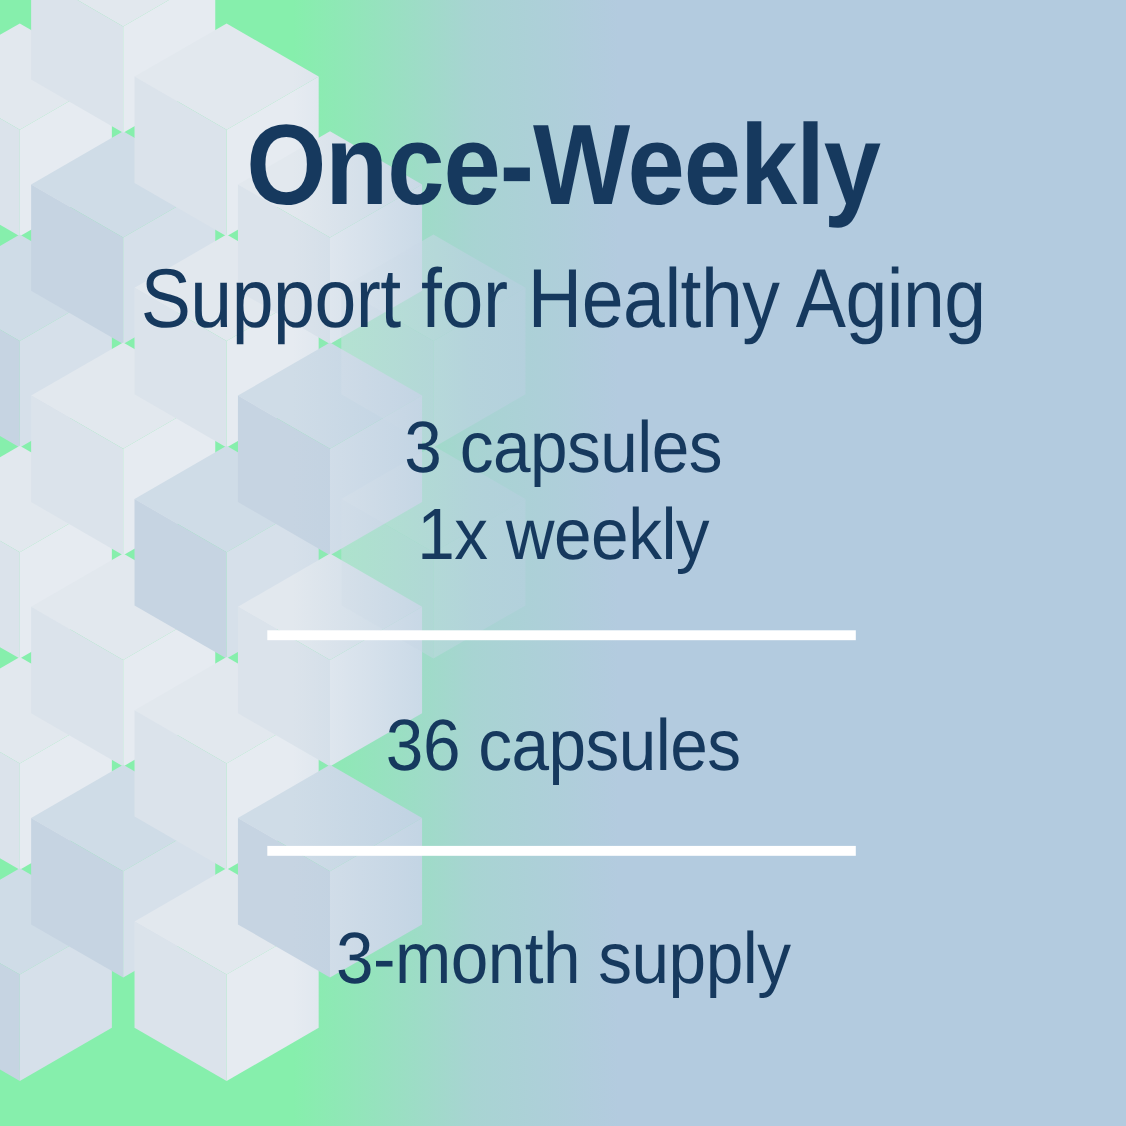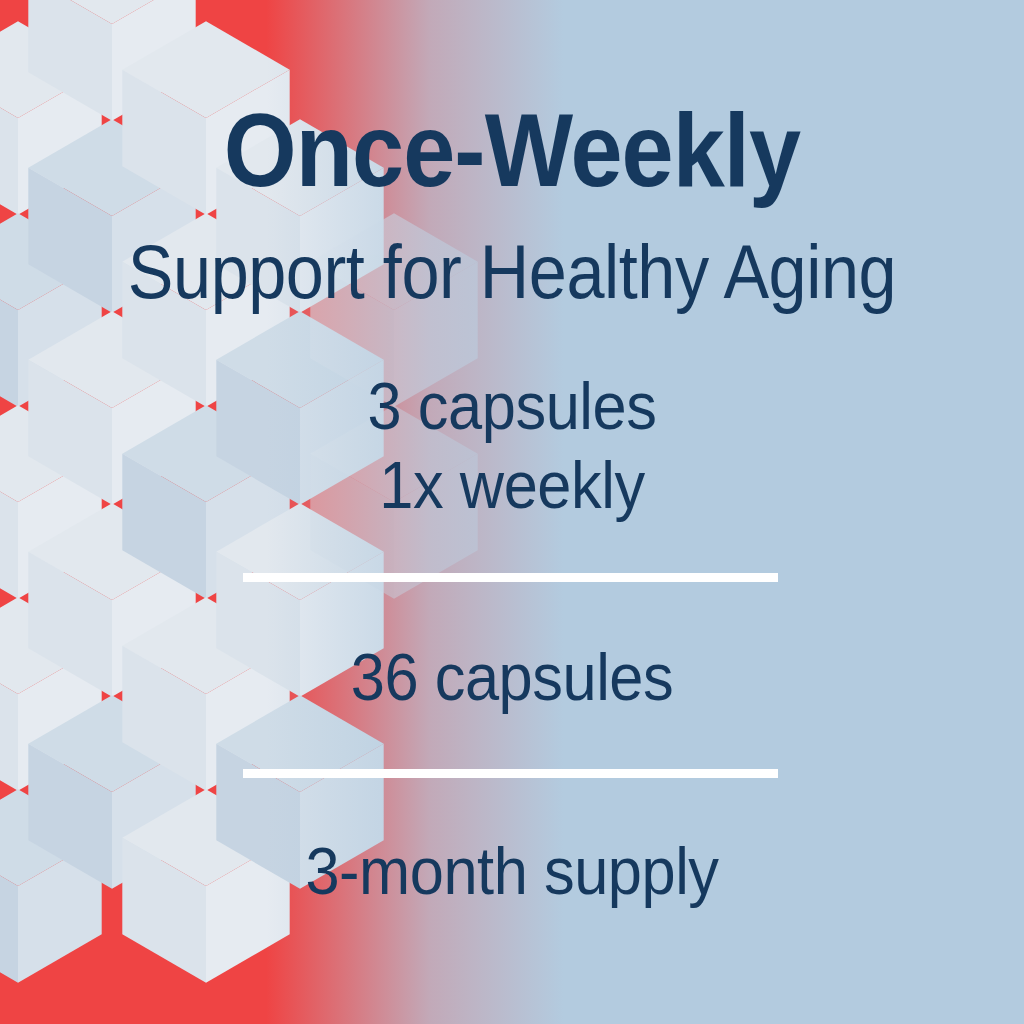--- a/index.html
+++ b/index.html
@@ -6,21 +6,21 @@
   html, body {
     margin: 0;
     padding: 0;
     background: #ffffff;
   }
   #panel {
     position: relative;
     width: 1024px;
     height: 1024px;
     overflow: hidden;
-    background: #ef4444;
+    background: #86efac;
     font-family: "Liberation Sans", sans-serif;
   }
 
   
   #bg-pattern {
     position: absolute;
     left: 0;
     top: 0;
     width: 1024px;
     height: 1024px;

